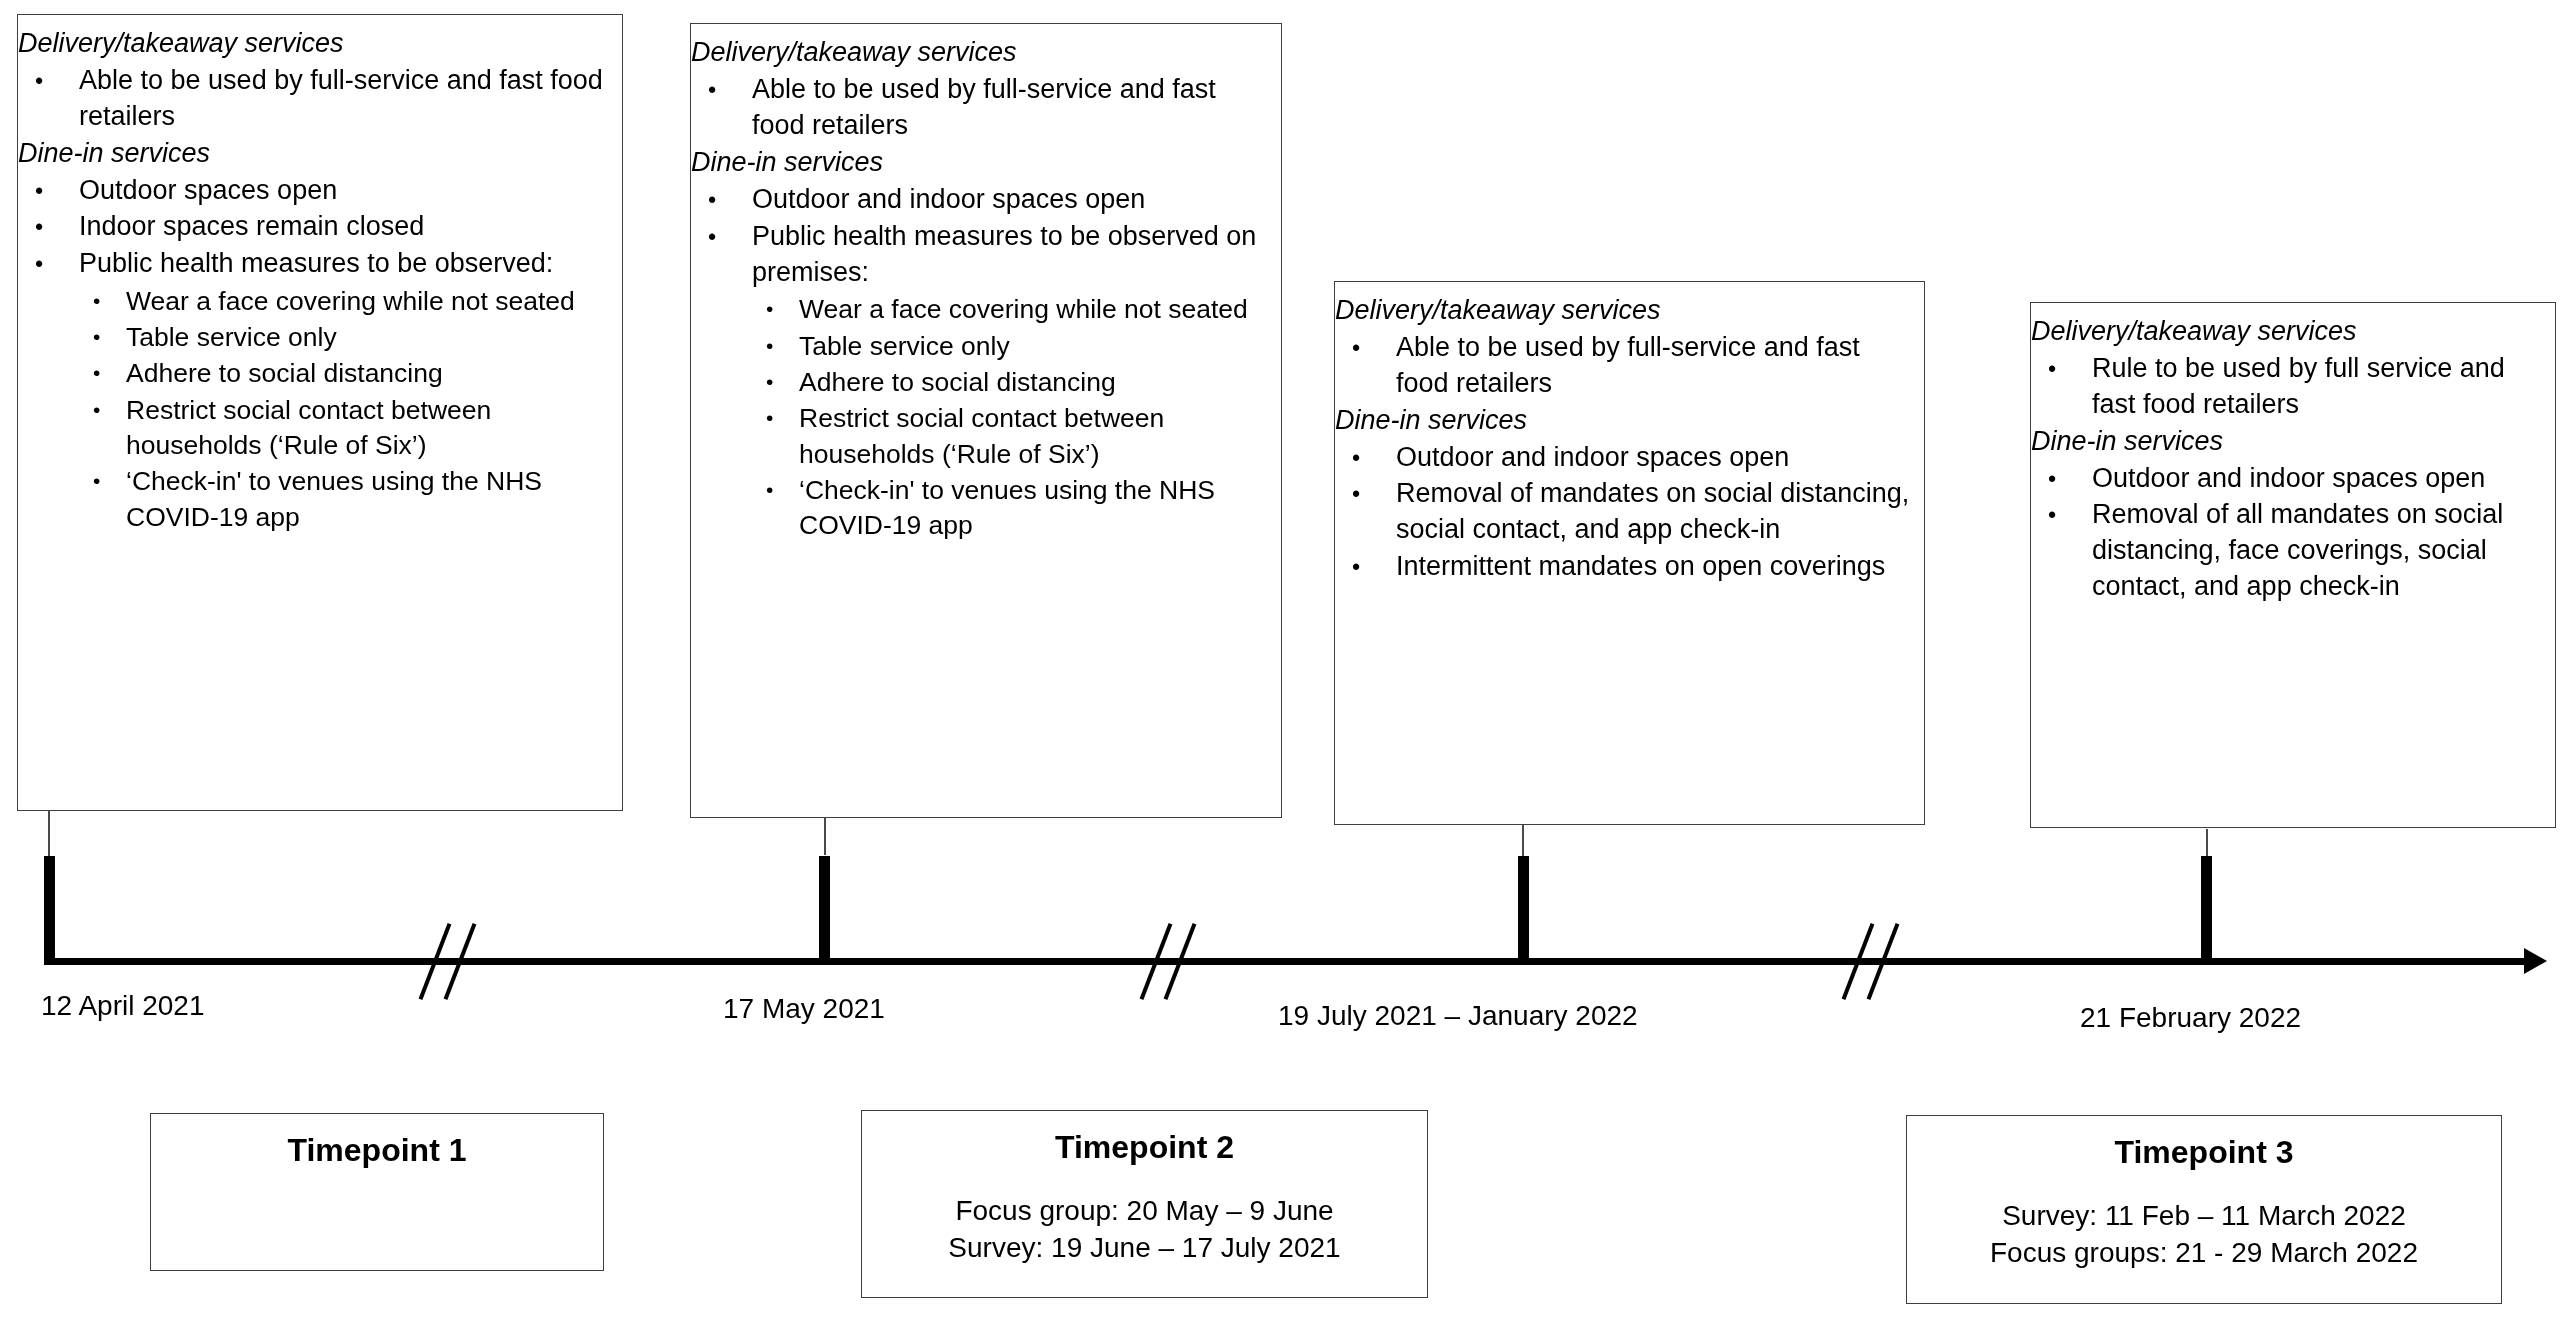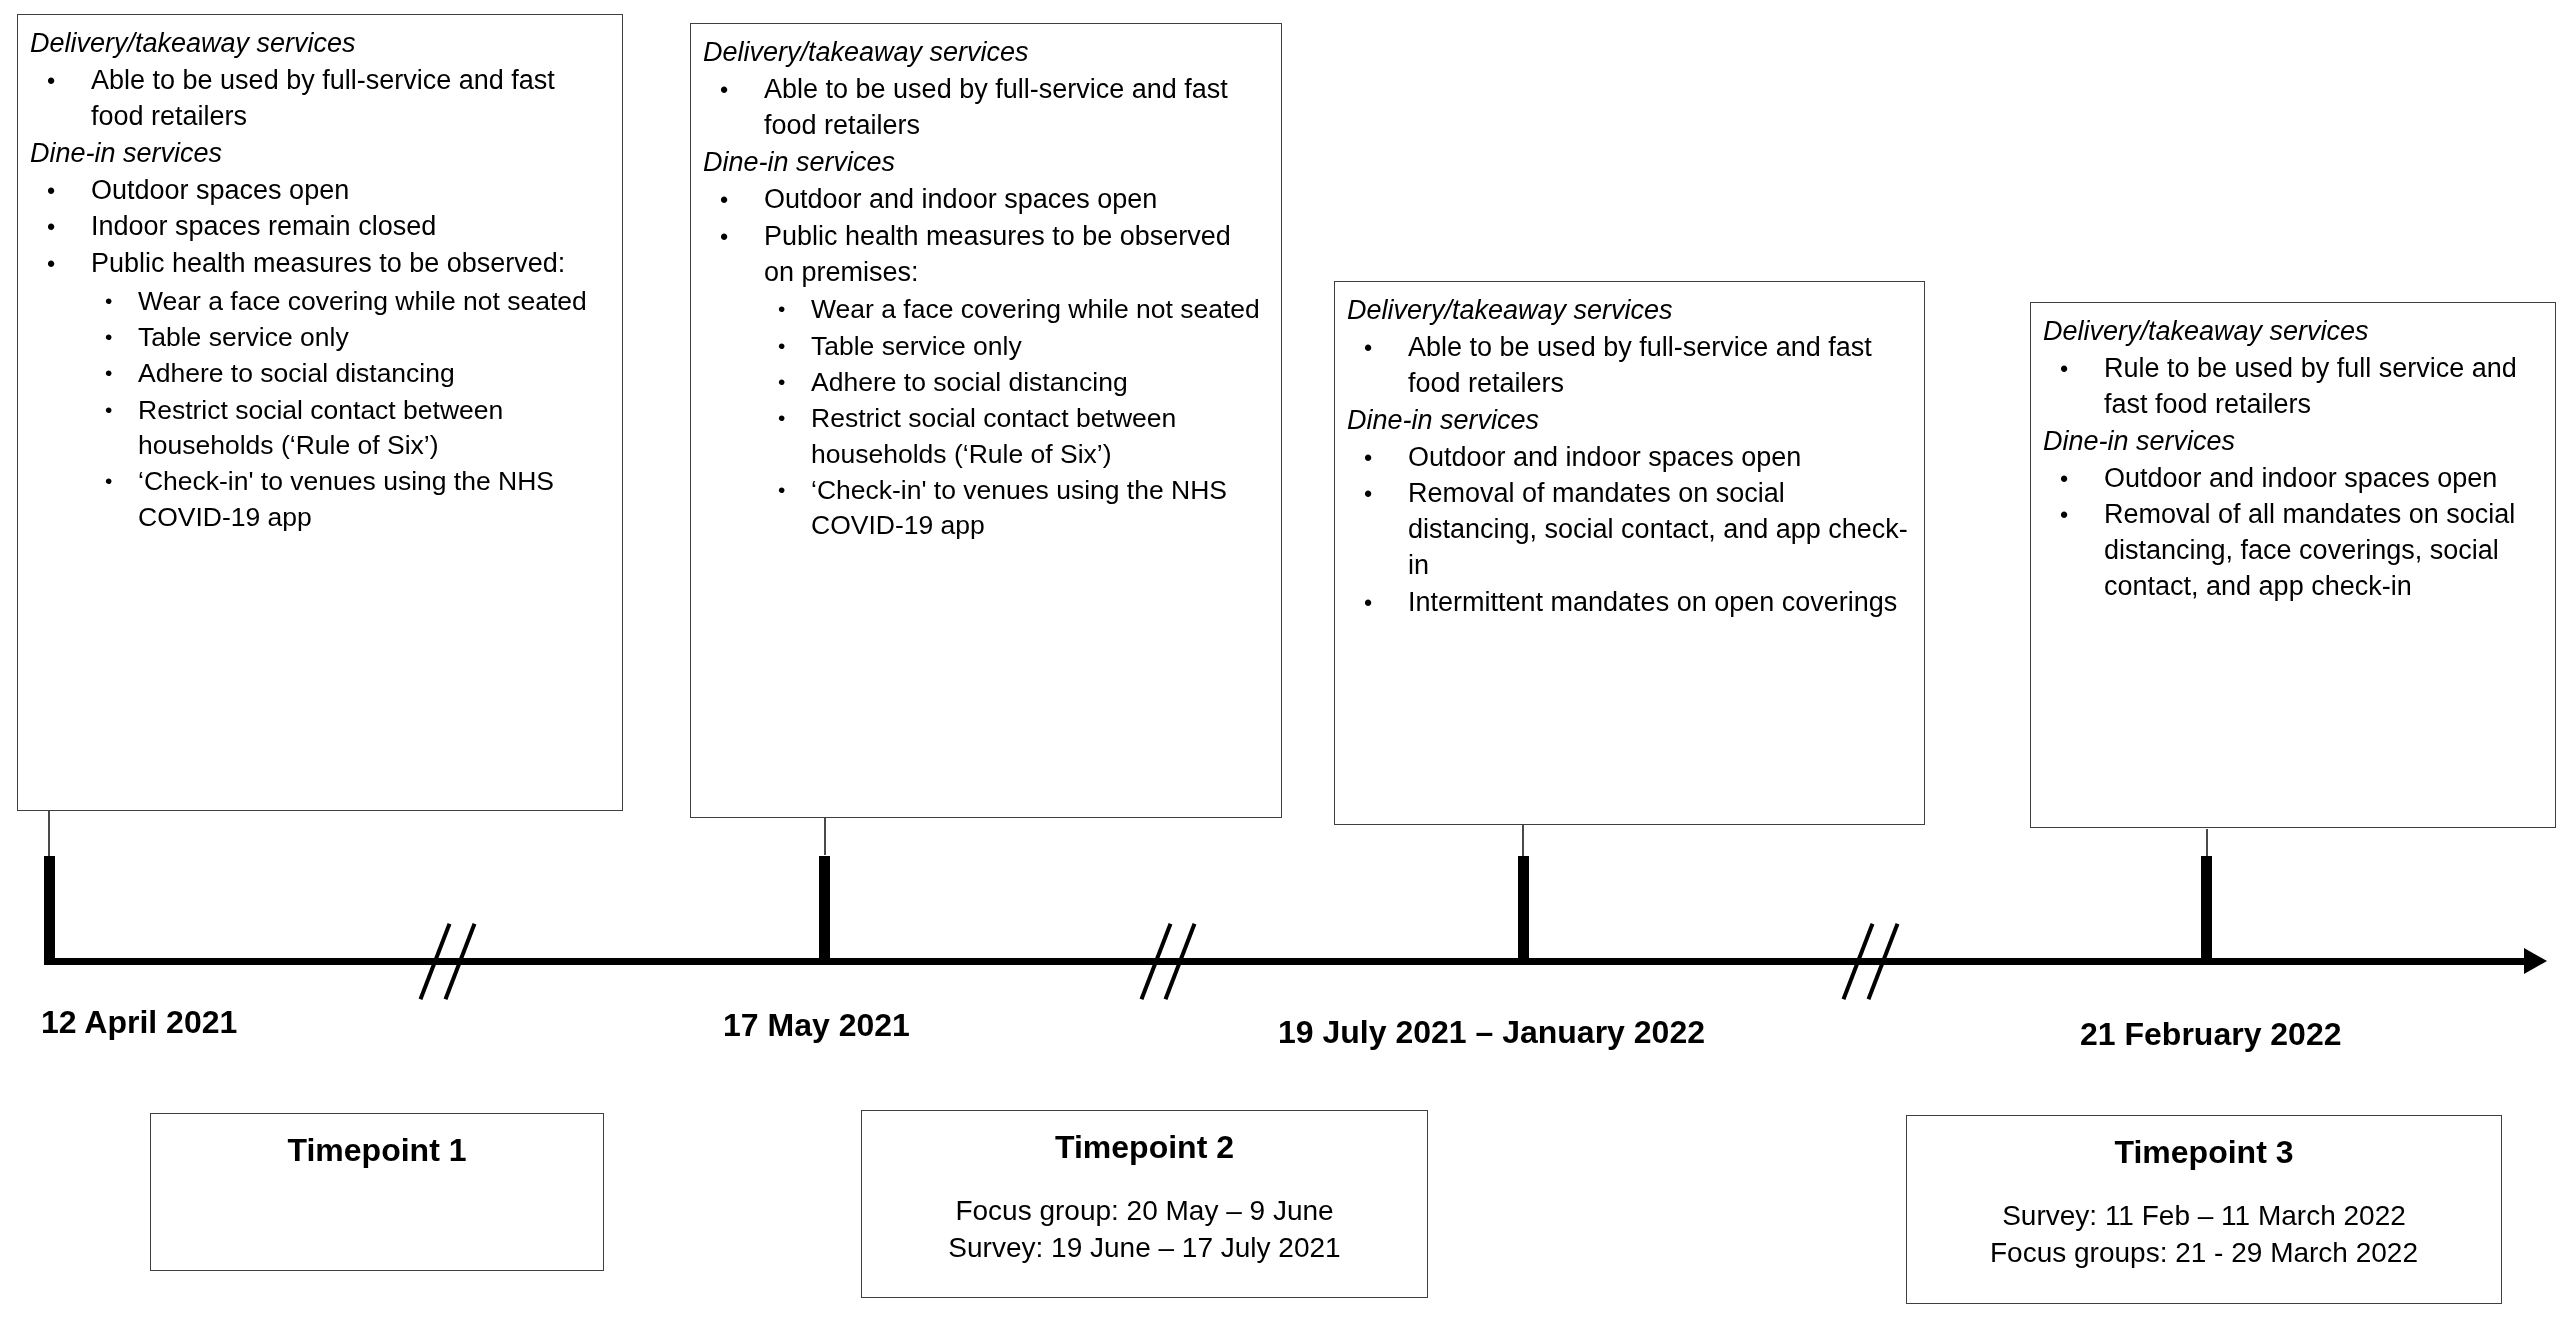--- a/index.html
+++ b/index.html
@@ -19,21 +19,21 @@
     background: #ffffff;
     overflow: hidden;
   }
 
   
   .policy-box {
     position: absolute;
     box-sizing: border-box;
     border: 1.6px solid #3f3f3f;
     background: #ffffff;
-    padding: 11px 14px 11px 12px;
+    padding: 11px 14px 11px 0;
   }
   .policy-box .section-head {
     font-style: italic;
     font-size: 27px;
     line-height: 1.30;
     margin: 0 0 1.6px 0;
     white-space: nowrap;
   }
   .policy-box ul {
     list-style: none;
@@ -106,25 +106,24 @@
   .brk {
     position: absolute;
     width: 3.9px;
     background: #000000;
     transform: rotate(21deg);
   }
 
   
   .date-label {
     position: absolute;
-    font-size: 32px;
-    font-weight: bold;
+    font-size: 28px;
+    font-weight: normal;
     white-space: nowrap;
     line-height: 1;
-    margin-top: 14px;
   }
 
   
   .tp-box {
     position: absolute;
     box-sizing: border-box;
     border: 1.6px solid #3f3f3f;
     background: #ffffff;
     text-align: center;
     padding-top: 17px;

